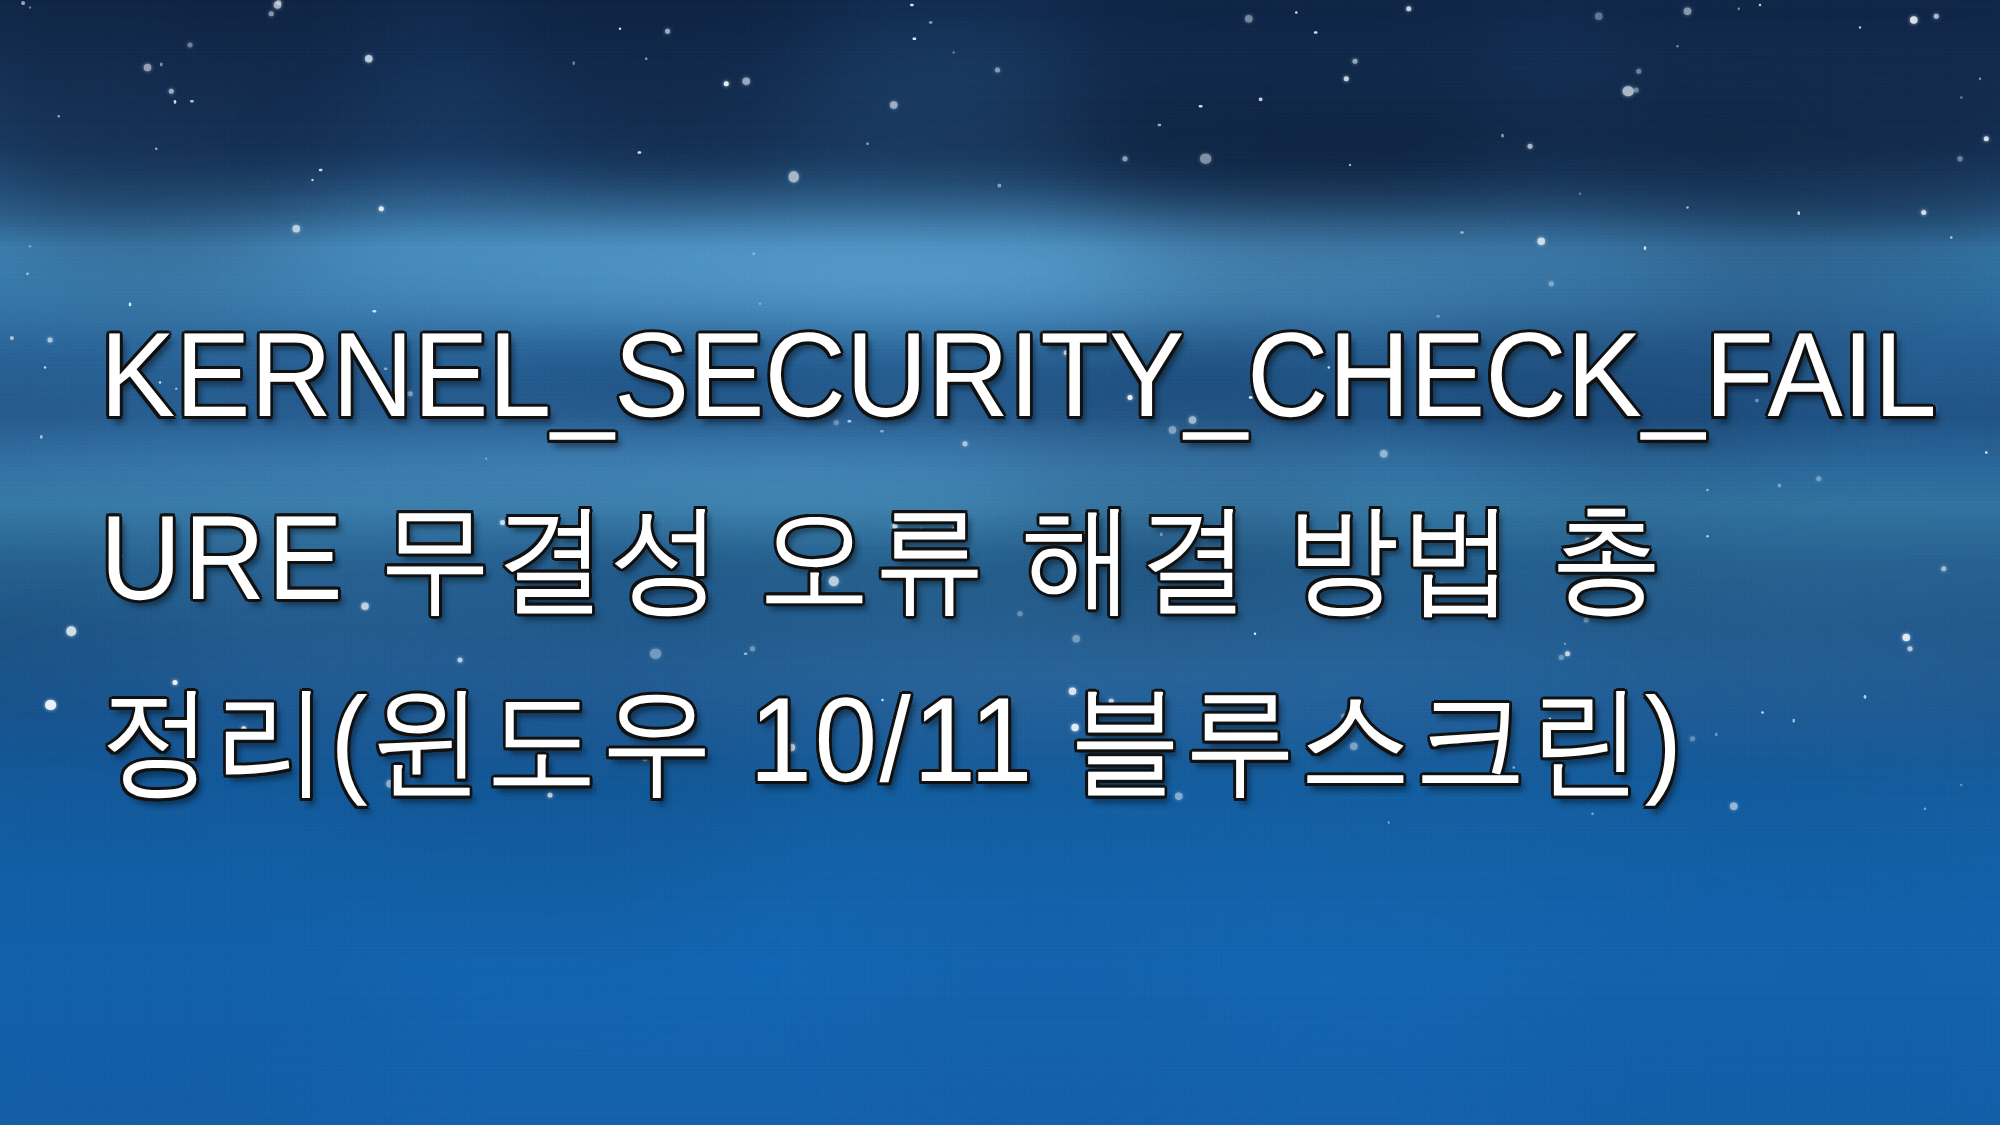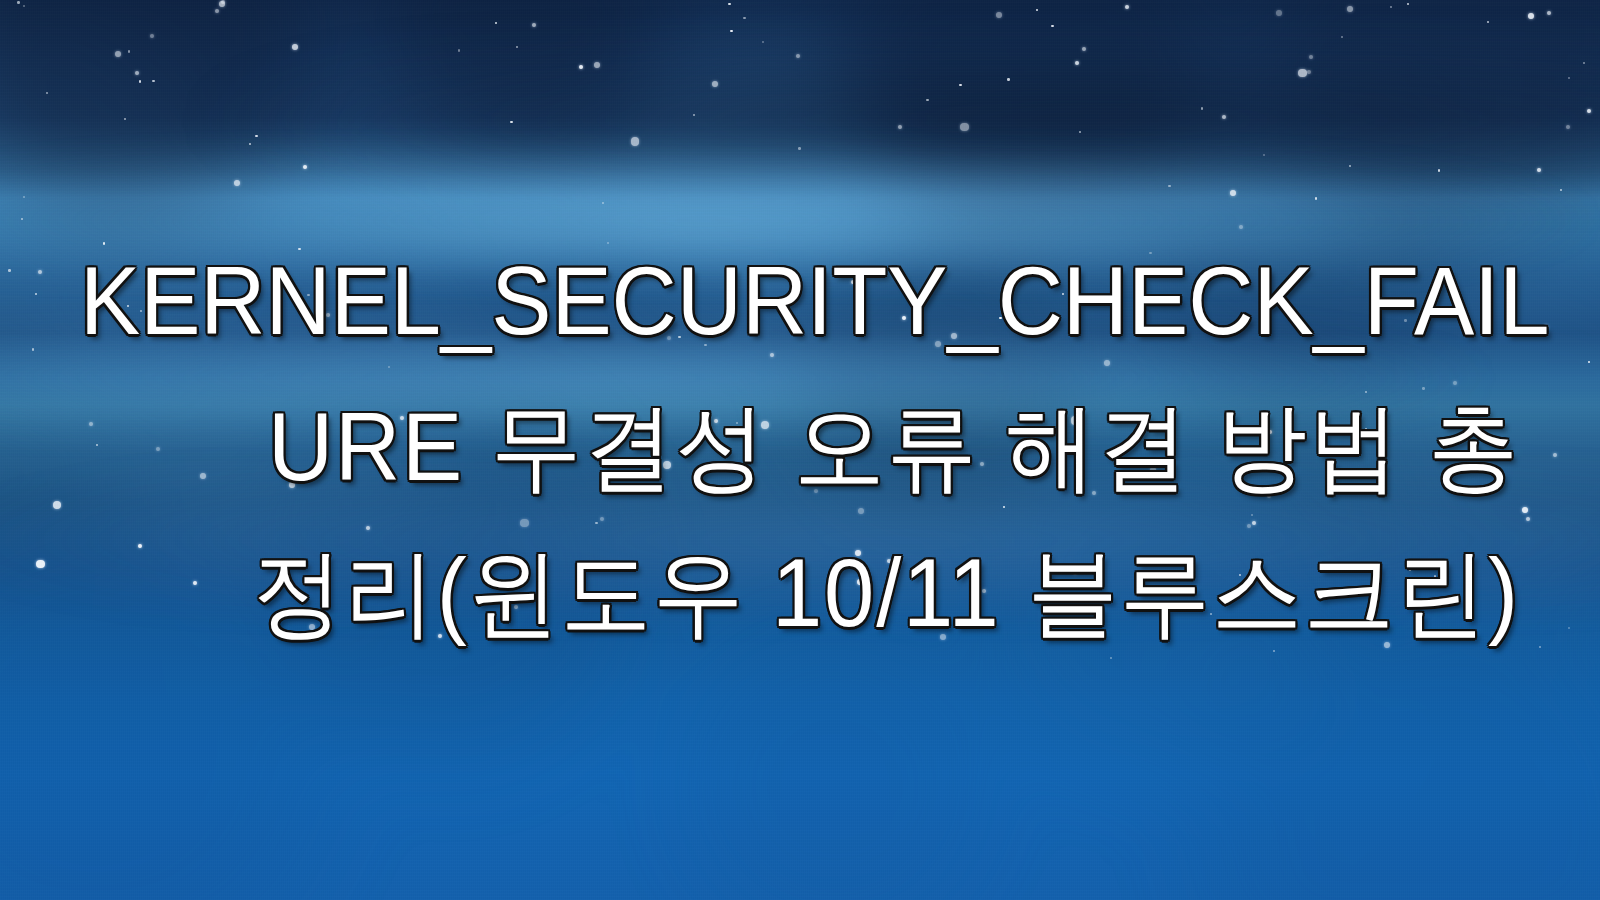--- a/index.html
+++ b/index.html
@@ -126,21 +126,21 @@
     border-radius: 50%;
     background: #eef4fb;
     box-shadow: 0 0 3px rgba(220,235,255,.85);
   }
 
   
   .headline {
     position: absolute;
     left: 0; right: 0;
     top: 228px;
-    text-align: right;
+    text-align: left;
     padding: 0 34px;
     box-sizing: border-box;
   }
   .tline {
     display: block;
     font-size: 96px;
     line-height: 146px;
     font-weight: 400;
     color: #ffffff;
     white-space: nowrap;

